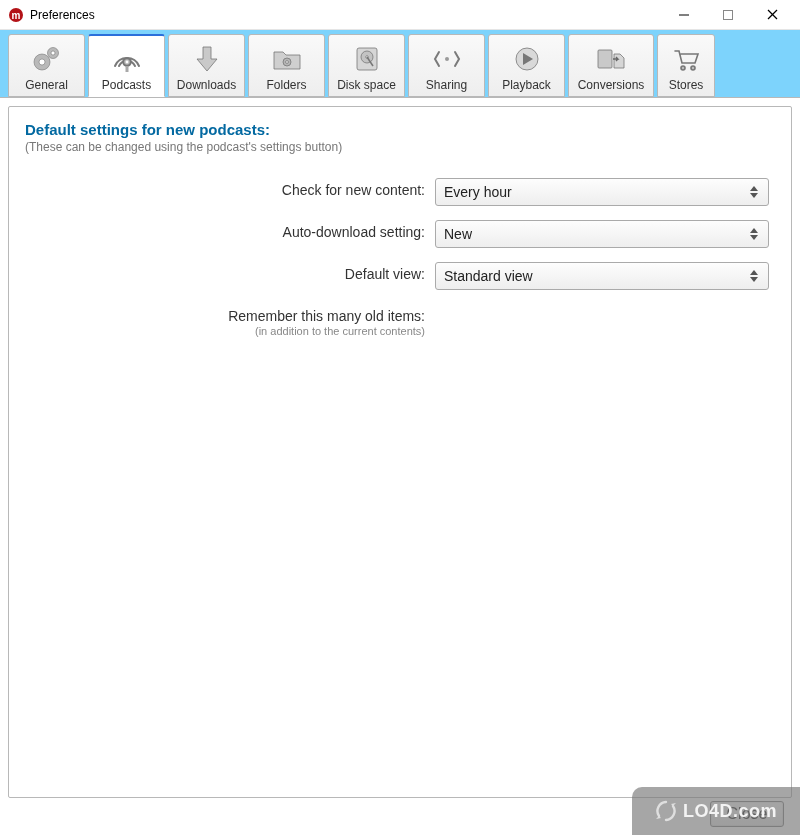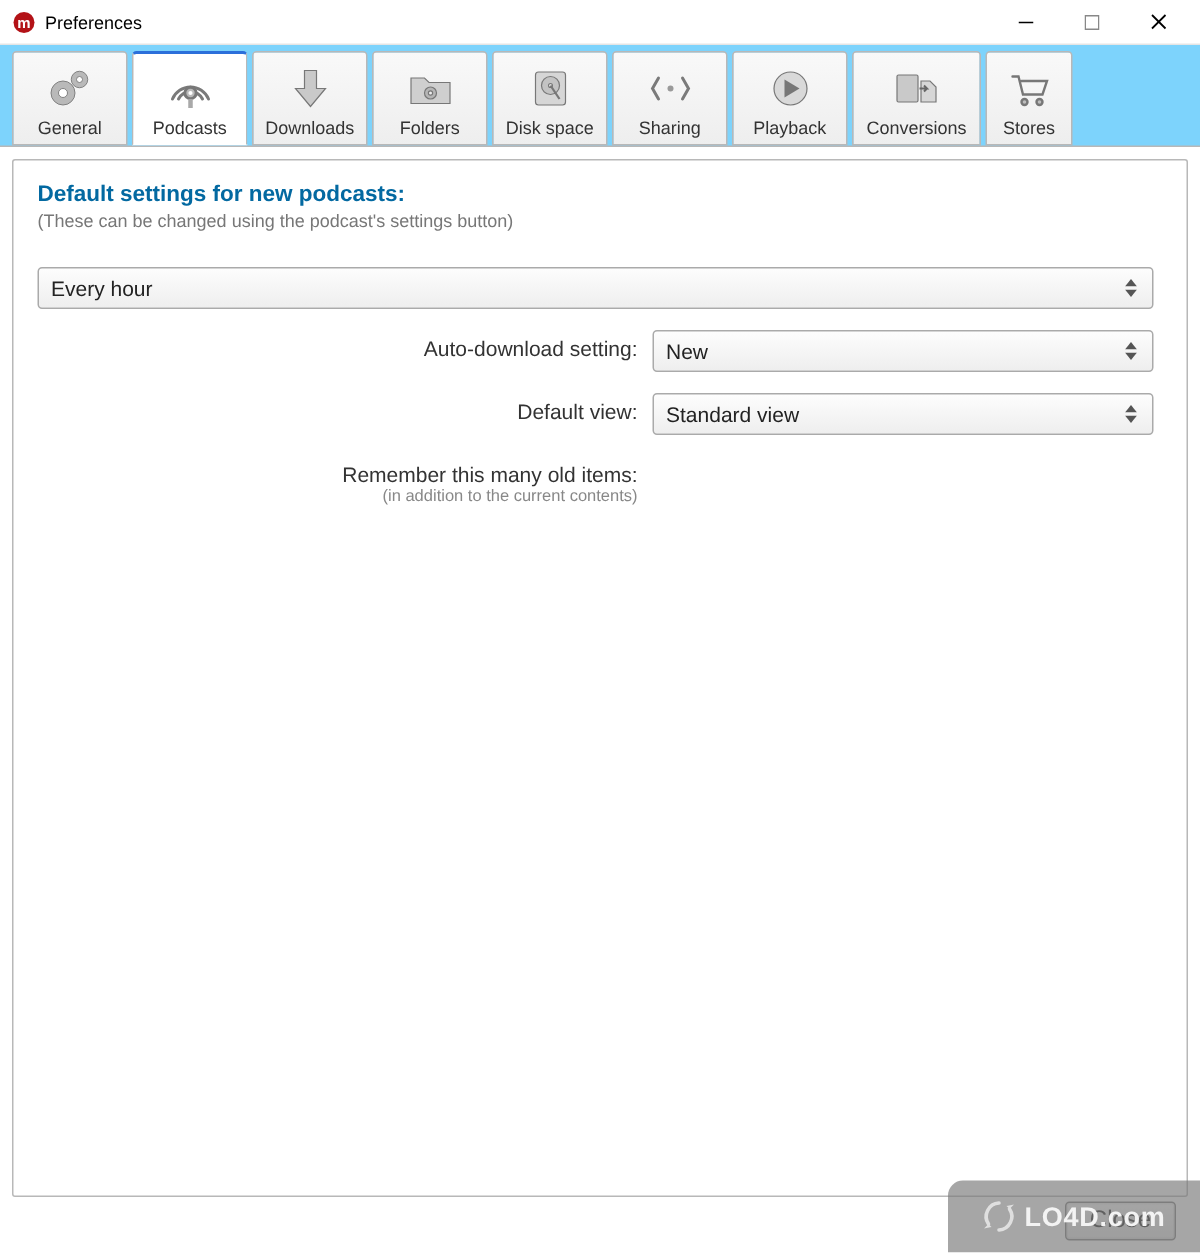--- a/index.html
+++ b/index.html
@@ -342,20 +342,23 @@
 
 
 </div>
 
 <div class="content-wrap">
   <div class="content">
     <div class="heading">Default settings for new podcasts:</div>
     <div class="subheading">(These can be changed using the podcast's settings button)</div>
 
     <div class="form-row">
+      <div class="form-label-col">
+        <span class="form-label">Check for new content:</span>
+      </div>
       <div class="form-field-col">
         <div class="combo">
           <span>Every hour</span>
           <span class="spinner">
             <svg width="8" height="5" viewBox="0 0 8 5">
                 <path d="M0 5 L4 0 L8 5 Z" fill="#555"></path>
               </svg>
             <svg width="8" height="5" viewBox="0 0 8 5">
                 <path d="M0 0 L4 5 L8 0 Z" fill="#555"></path>
               </svg>

